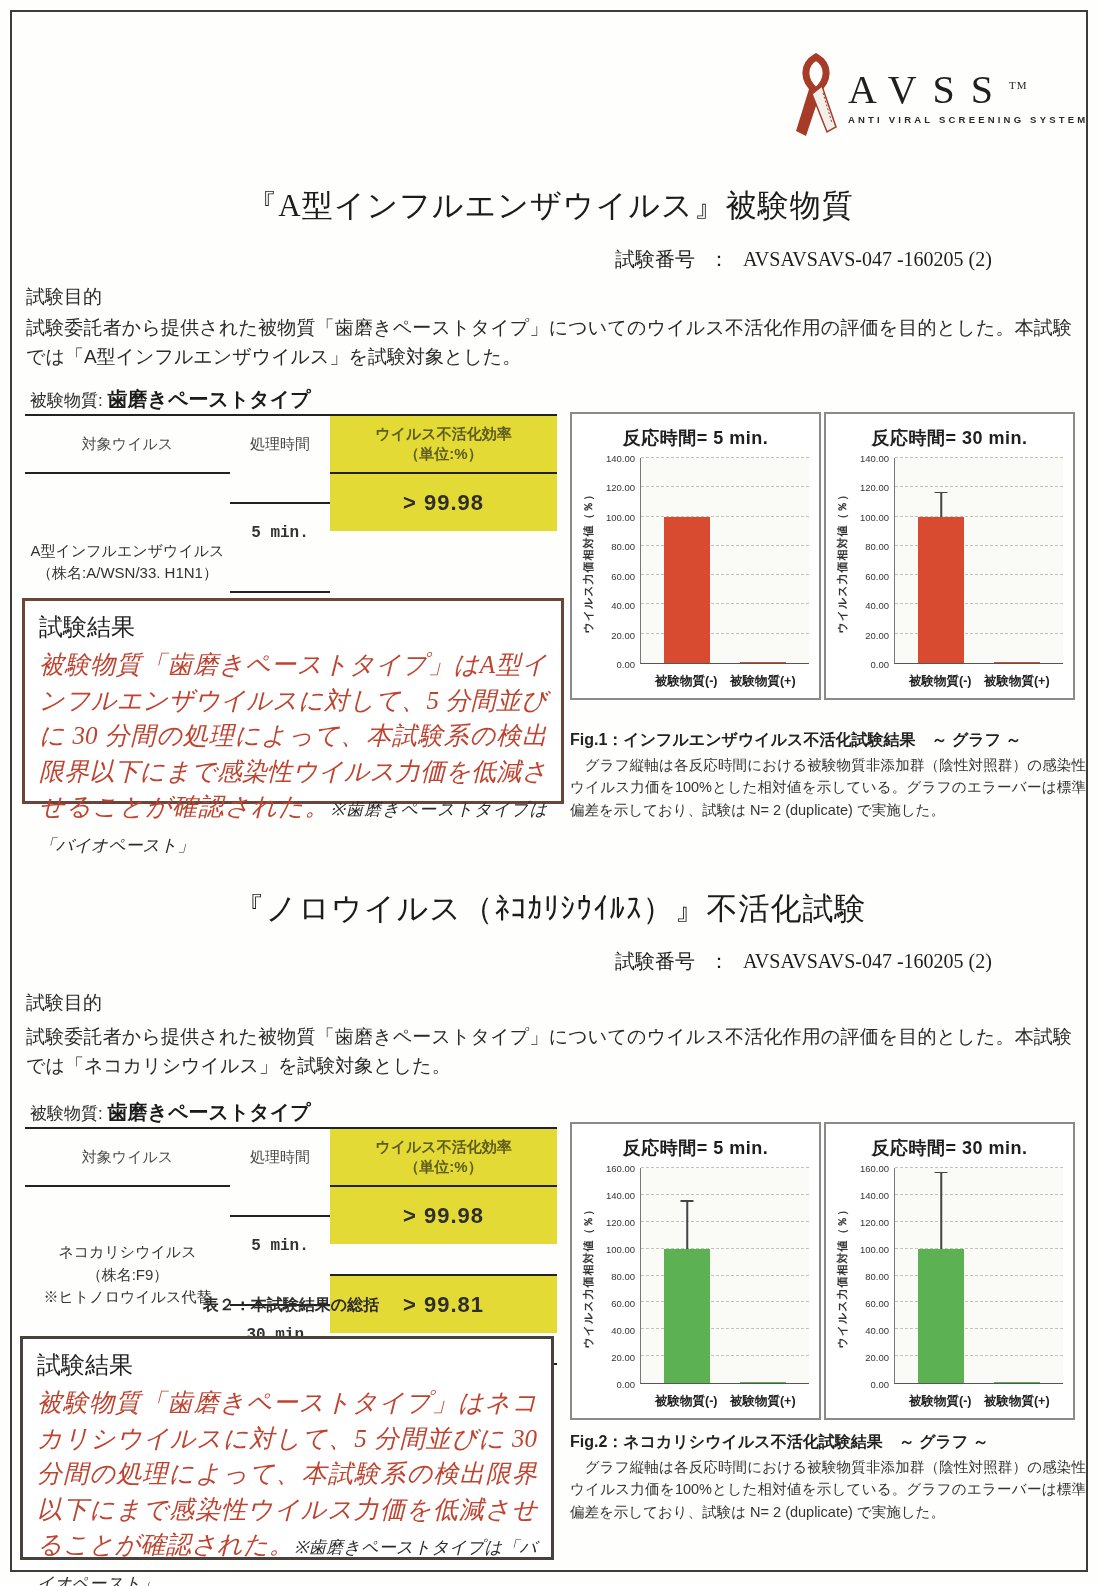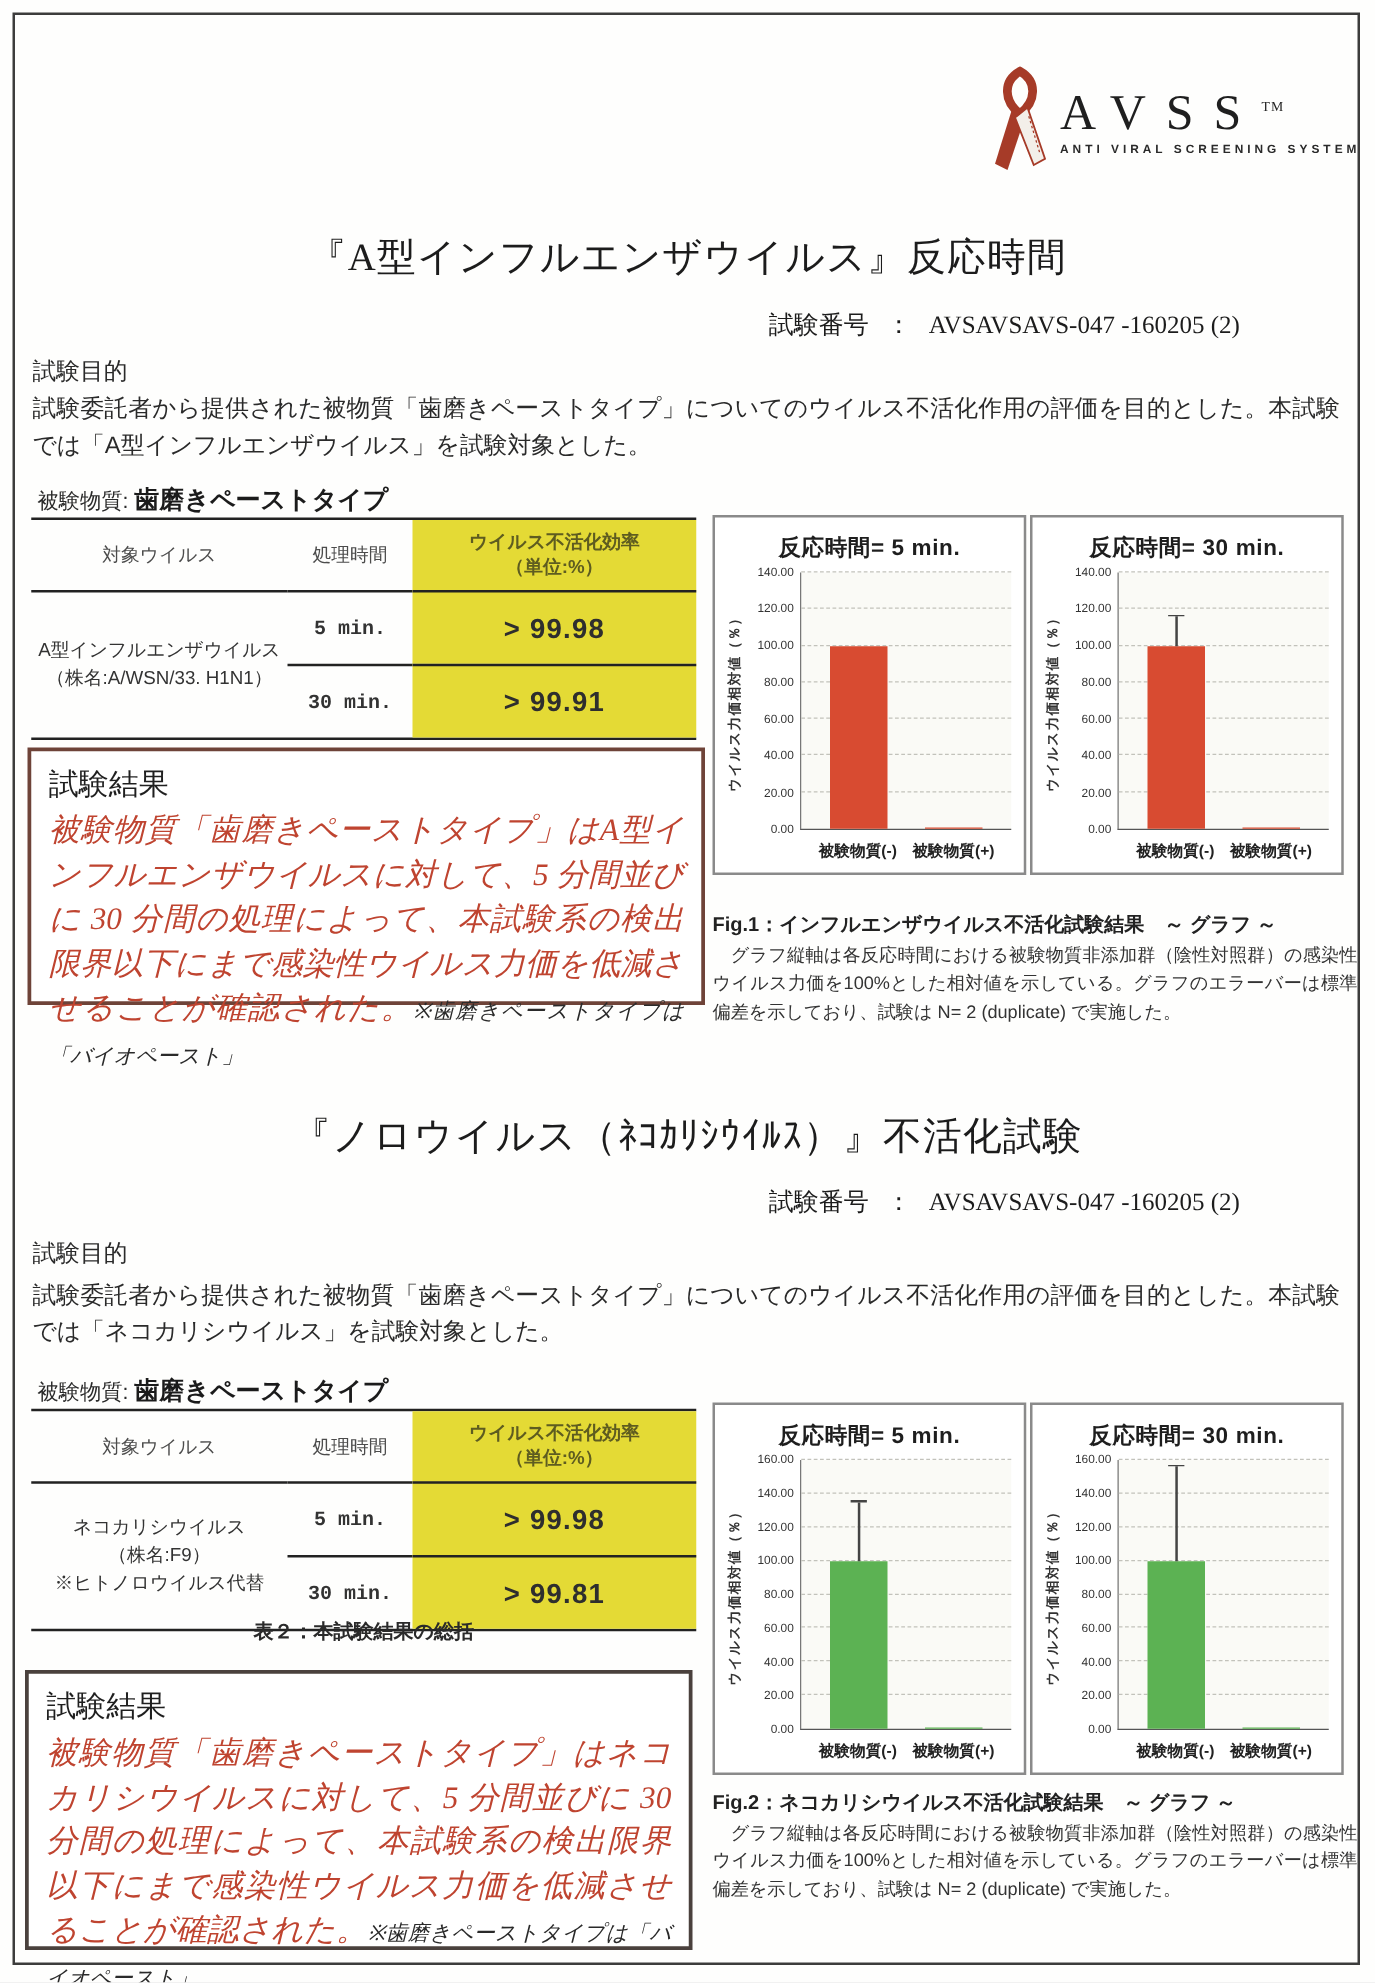--- a/index.html
+++ b/index.html
@@ -43,21 +43,21 @@
   .t1{top:414px;} .t2{top:1127px;}
   .vtable .cell{display:flex;flex-direction:column;align-items:center;justify-content:center;font-size:15px;color:#4c4c4c;}
   .vtable .hrow{height:56px;}
   .vtable .drow{height:57px;}
   .vtable .yellow{background:#e4da35;font-weight:bold;}
   .vtable .hdr-eff{color:#5e5c20;line-height:1.35;}
   .vtable .virus{grid-row:2/4;font-size:15px;color:#333;line-height:1.5;border-top:2px solid #222;}
   .vtable .hcell{border-top:none;}
   .vtable .r1{border-top:2px solid #222;}
   .vtable .r2{border-top:2px solid #222;}
-  .vtable .time{font-size:16px;font-weight:bold;color:#333;font-family:"Liberation Mono",monospace;}
+  .vtable .time{font-size:16px;font-weight:bold;color:#333;font-family:"Liberation Mono",monospace;margin-top:30px;}
   .vtable .val{font-size:22px;font-weight:bold;color:#2e2e2e;letter-spacing:1px;}
   .tcaption{position:absolute;left:25px;width:532px;top:1295px;text-align:center;font-size:16px;font-weight:bold;color:#2a2a2a;}
 
   
   .resultbox{position:absolute;padding:10px 14px 12px 14px;background:#fff;}
   .rb1{left:22px;top:598px;width:508px;height:178px;border:3px solid #6e4338;}
   .rb2{left:20px;top:1336px;width:500px;height:196px;border:3px solid #4a413d;}
   .rb-head{font-family:"Liberation Serif",serif;font-size:24px;color:#1f1f1f;margin-bottom:4px;}
   .rb-body{font-family:"Liberation Serif",serif;font-size:25px;line-height:1.42;color:#bf4430;text-align:justify;font-style:italic;}
   .rb-note{font-family:"Liberation Serif",serif;font-size:17px;color:#2a2a2a;}
@@ -102,21 +102,21 @@
       <path d="M20 33 L6 78 L16 83 L30 41 Z" fill="#a63b28"></path>
       <path d="M32 33 L46 74 L37 79 L22 41 Z" fill="#f3efe9" stroke="#a63b28" stroke-width="1.5"></path>
       <path d="M33 40 L42 70" stroke="#a63b28" stroke-width="1" stroke-dasharray="2 2"></path>
     </svg>
     <div class="brandcol">
       <div class="brand"><span>AVSS</span><sup>TM</sup></div>
       <div class="brand-sub">ANTI VIRAL SCREENING SYSTEM</div>
     </div>
   </div>
 
-  <div class="doc-title title1">『A型インフルエンザウイルス』反応時間</div>
+  <div class="doc-title title1">『A型インフルエンザウイルス』被験物質</div>
   <div class="testnum testnum1">
     <span>試験番号</span><span class="sep">：</span><span>AVSAVSAVS-047 -160205 (2)</span>
   </div>
   <div class="purpose-head ph1">試験目的</div>
   <div class="purpose-body pb1">試験委託者から提供された被物質「歯磨きペーストタイプ」についてのウイルス不活化作用の評価を目的とした。本試験では「A型インフルエンザウイルス」を試験対象とした。</div>
   <div class="substance sub1">
     <span>被験物質:</span>
     <b>歯磨きペーストタイプ</b>
   </div>
 
@@ -127,21 +127,20 @@
       <span>ウイルス不活化効率</span>
       <span>（単位:%）</span>
     </div>
     <div class="cell virus">
       <span>A型インフルエンザウイルス</span>
       <span>（株名:A/WSN/33. H1N1）</span>
     </div>
     <div class="cell drow r1 time">5 min.</div>
     <div class="cell drow r1 yellow val">&gt; 99.98</div>
     <div class="cell drow r2 time">30 min.</div>
-    <div class="cell drow r2 yellow val">&gt; 99.91</div>
   </div>
 
   <div class="chart-row cr1">
     <div class="chart-panel">
       <div class="chart-title">反応時間= 5 min.</div>
       <div class="chart-body">
         <div class="ylabel">
             <span>ウイルス力価相対値（％）</span>
           </div>
         <div class="yticks">

